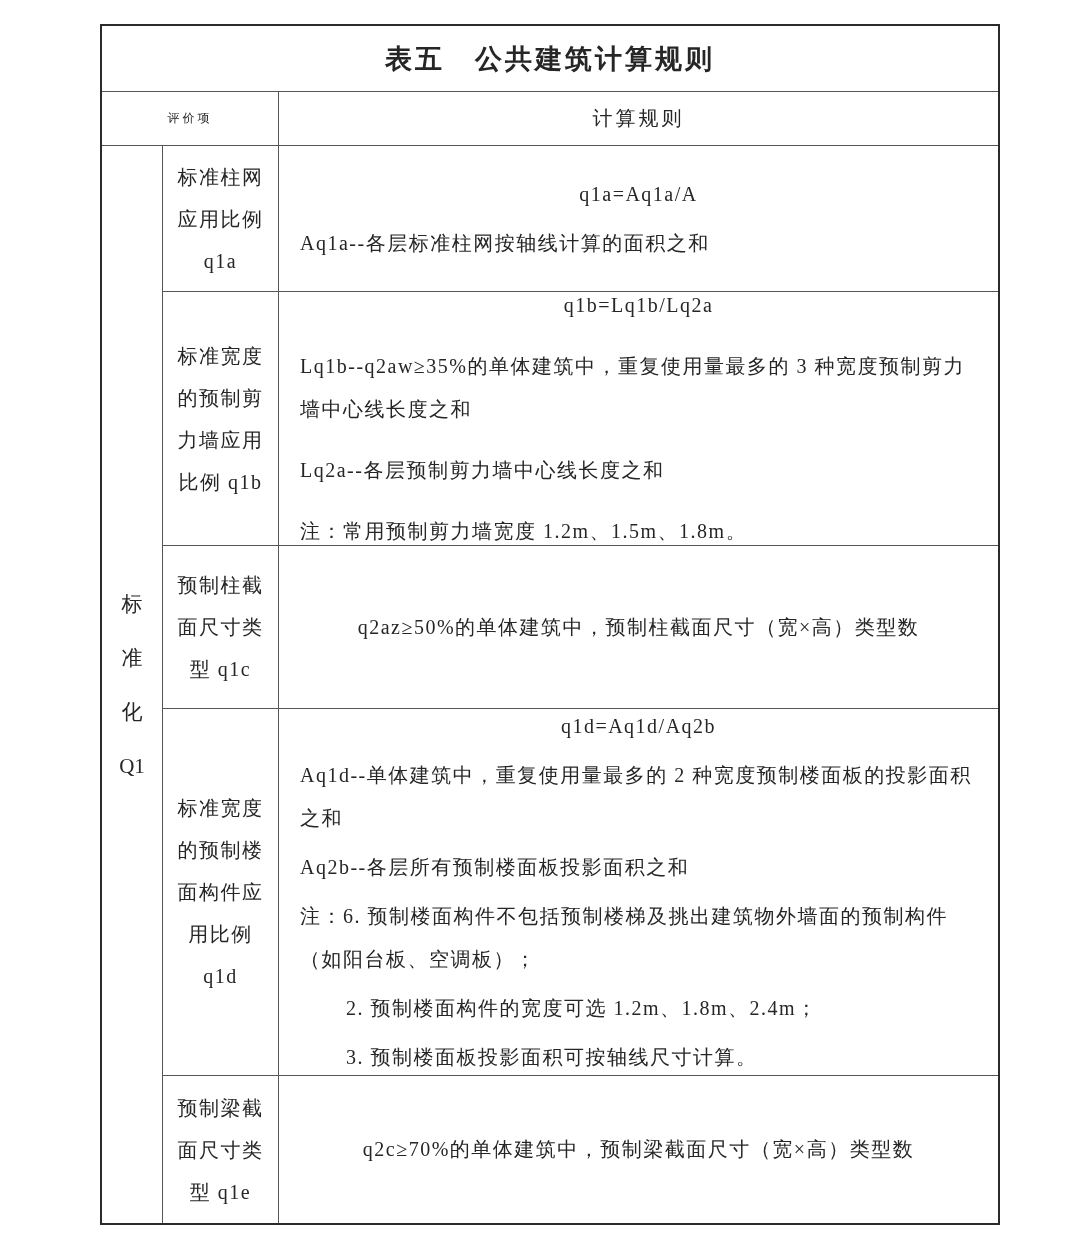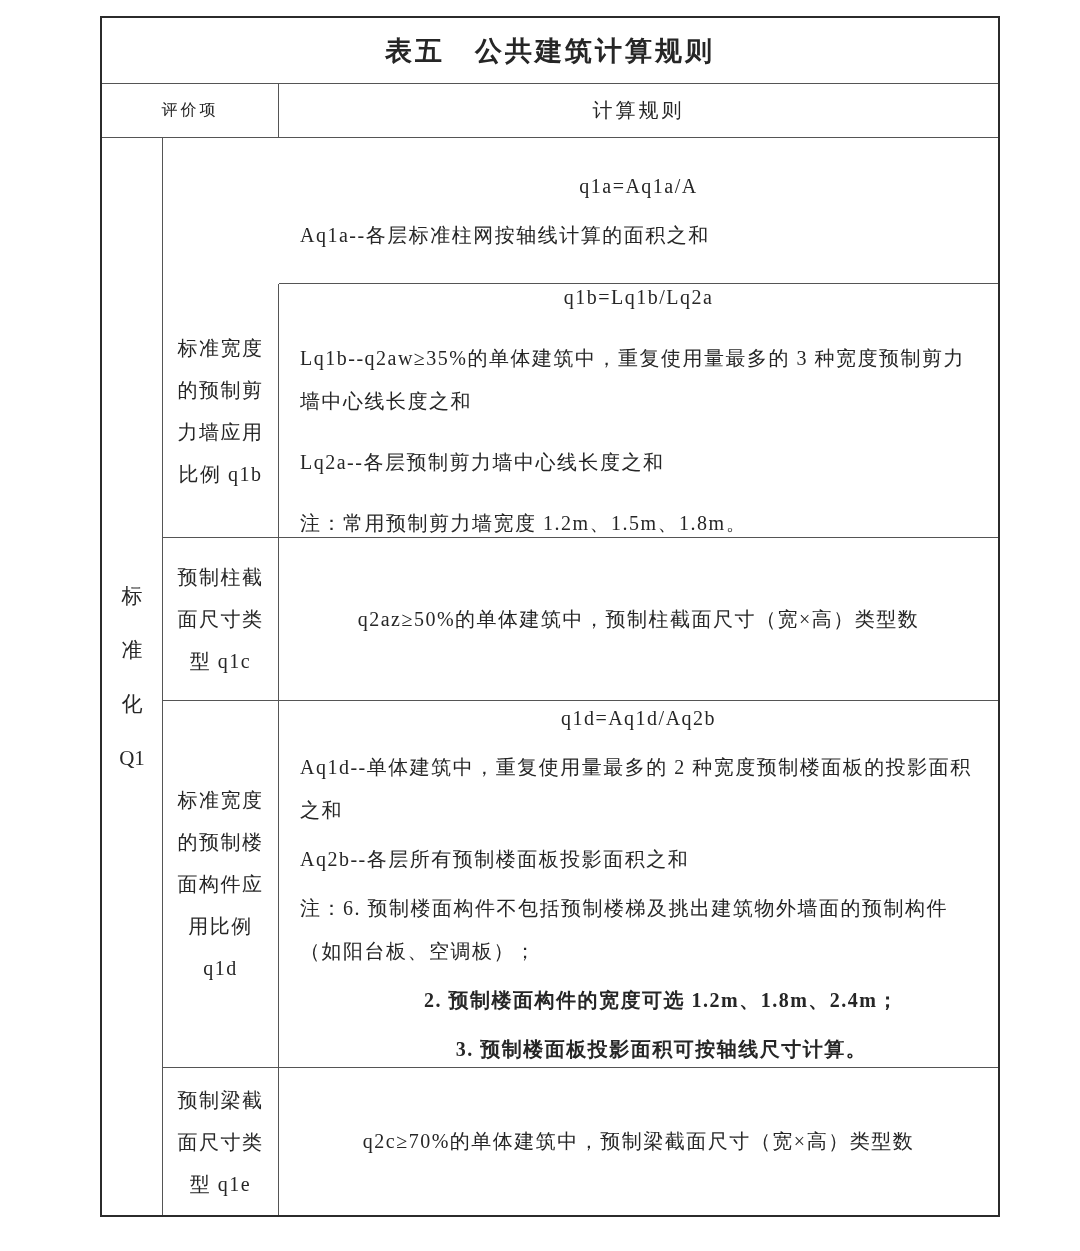--- a/index.html
+++ b/index.html
@@ -11,21 +11,21 @@
     position: relative;
     width: 1080px;
     height: 1251px;
     background: #ffffff;
     font-family: "Liberation Serif", "DejaVu Serif", serif;
     color: #262626;
   }
   .table {
     position: absolute;
     left: 100px;
-    top: 16px;
+    top: 24px;
     width: 900px;
     height: 1201px;
     box-sizing: border-box;
     border: 2px solid #2b2b2b;
     display: grid;
     grid-template-columns: 61px 116px 1fr;
     grid-template-rows: 66px 54px 146px 254px 163px 367px auto;
     background: #ffffff;
   }
   .cell {
@@ -40,21 +40,21 @@
     grid-column: 1 / 4;
     grid-row: 1;
     border-right: none;
     font-size: 27px;
     font-weight: bold;
     letter-spacing: 3px;
   }
   .h-item {
     grid-column: 1 / 3;
     grid-row: 2;
-    font-size: 16px;
+    font-size: 12px;
     letter-spacing: 3px;
   }
   .h-rule {
     grid-column: 3 / 4;
     grid-row: 2;
     border-right: none;
     font-size: 20px;
     letter-spacing: 3px;
   }
   .cat {
@@ -87,38 +87,41 @@
     letter-spacing: 1.5px;
   }
   .row3 { grid-row: 3; }
   .row4 { grid-row: 4; gap: 12px; }
   .row5 { grid-row: 5; }
   .row6 { grid-row: 6; }
   .row7 { grid-row: 7; border-bottom: none; }
   .rule p { margin: 3px; }
   .rule p.c { text-align: center; }
   .rule p.l { text-align: left; }
-  .rule p.ind { text-align: center; padding-left: 2.3em; font-weight: bold; }
+  .rule p.ind { text-align: left; padding-left: 2.3em; }
 </style>
 </head>
 <body>
 
 <div class="page">
   <div class="table">
 
     <div class="cell title">表五　公共建筑计算规则</div>
 
     <div class="cell h-item">评价项</div>
     <div class="cell h-rule">计算规则</div>
 
     <div class="cell cat">标
 准
 化
 Q1</div>
 
+    <div class="cell item row3">标准柱网
+应用比例
+q1a</div>
     <div class="cell rule row3">
       <p class="c">q1a=Aq1a/A</p>
       <p class="l">Aq1a--各层标准柱网按轴线计算的面积之和</p>
     </div>
 
     <div class="cell item row4">标准宽度
 的预制剪
 力墙应用
 比例 q1b</div>
     <div class="cell rule row4">

